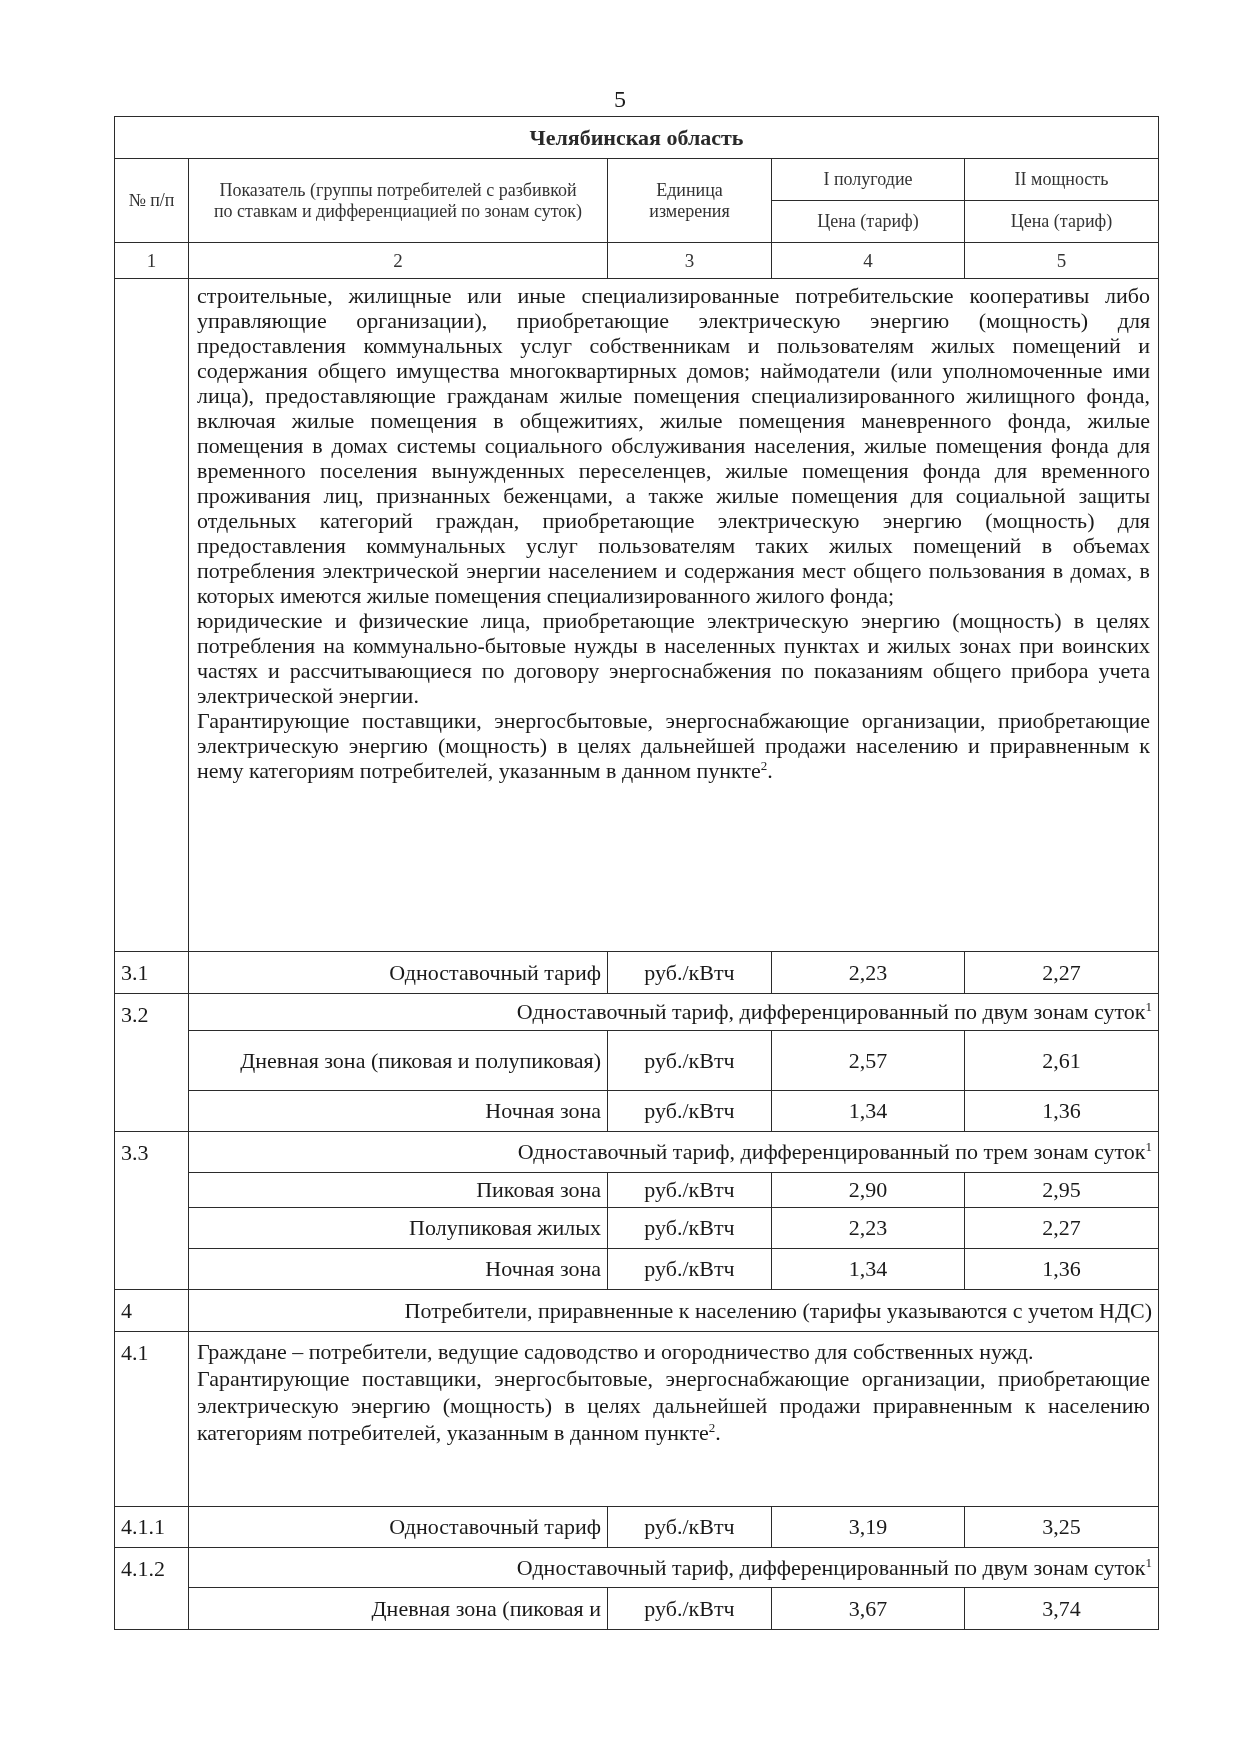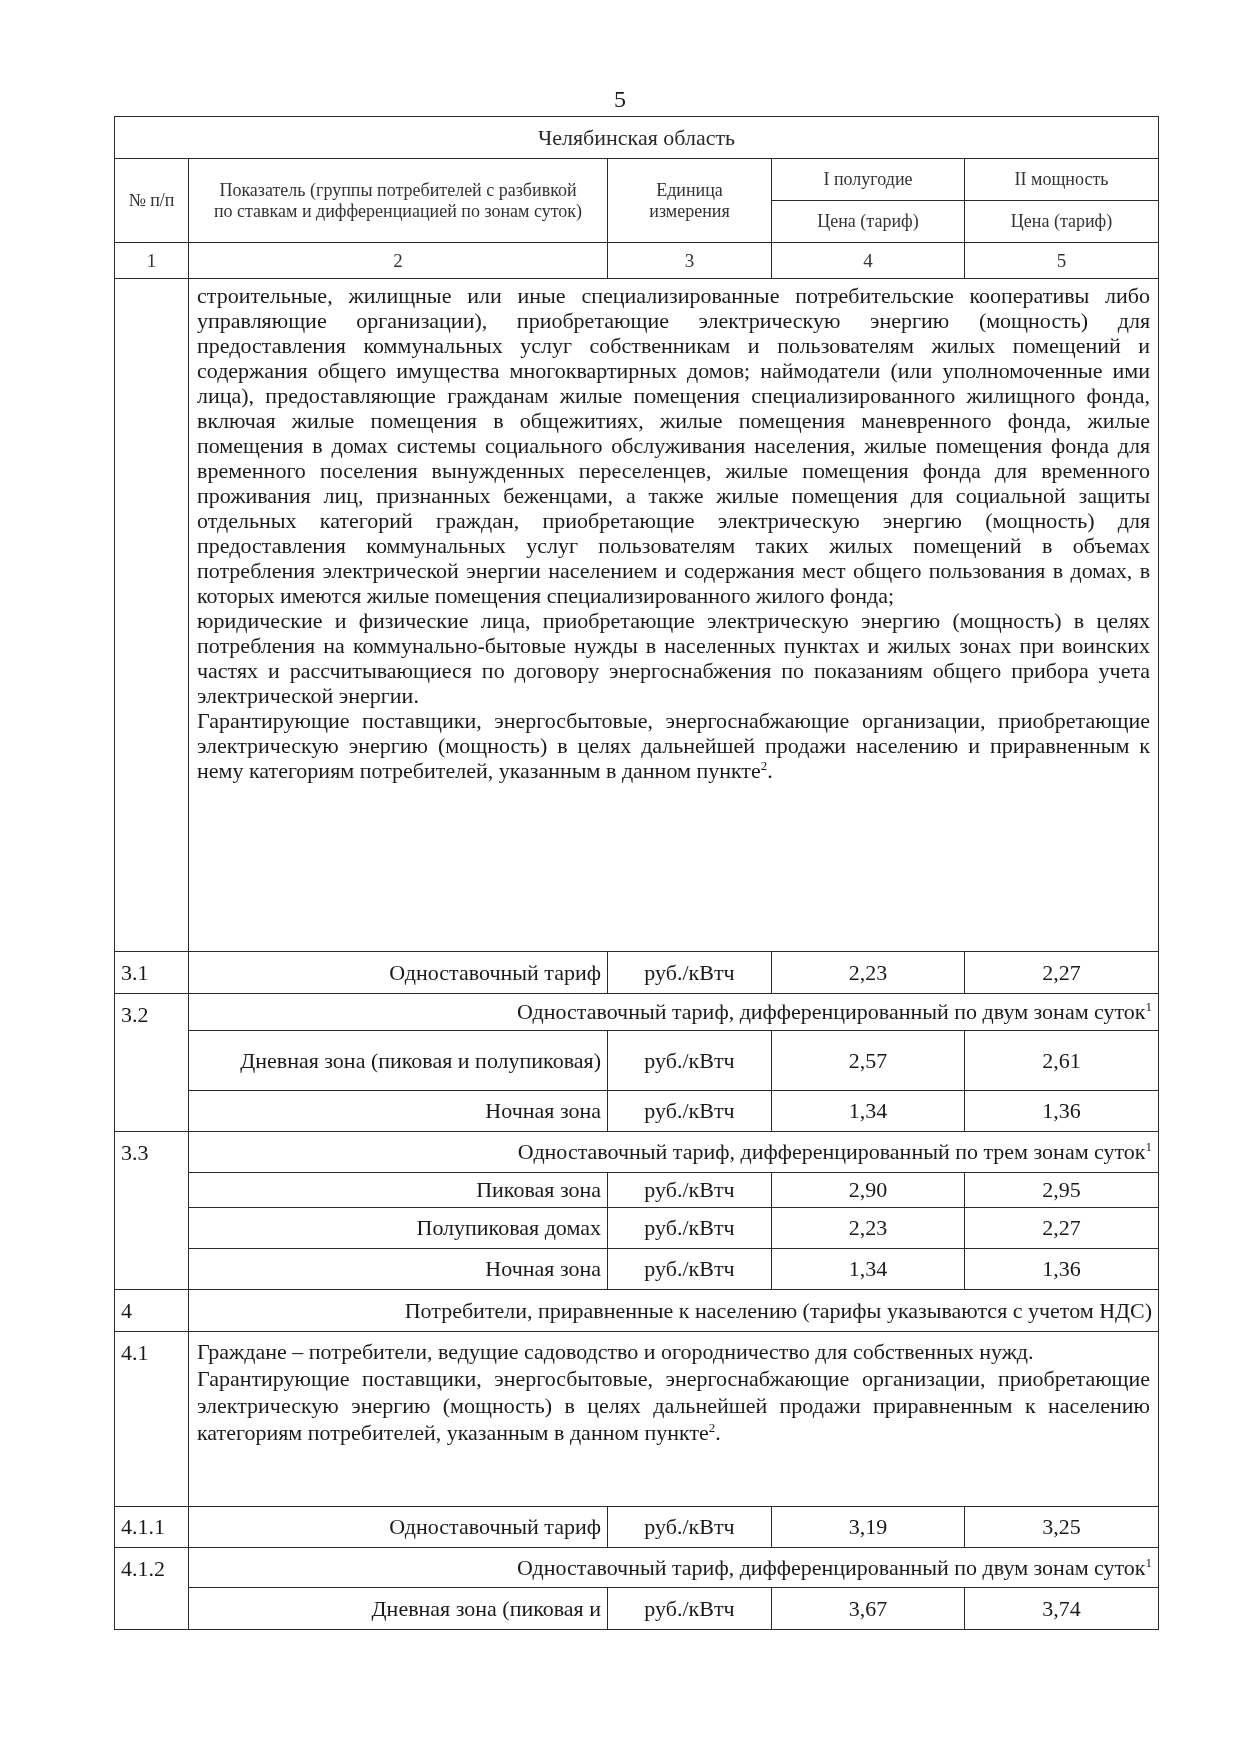--- a/index.html
+++ b/index.html
@@ -3,21 +3,21 @@
 <meta charset="utf-8">
 <style>
   html, body { margin:0; padding:0; background:#ffffff; }
   body { width:1240px; height:1754px; position:relative; overflow:hidden;
          font-family:"Liberation Serif","DejaVu Serif",serif; color:#1a1a1a; }
   .page-num { position:absolute; top:86px; left:0; width:1240px; text-align:center; font-size:24px; }
   table.tariff { position:absolute; left:114px; top:116px; width:1044px;
          border-collapse:collapse; table-layout:fixed; }
   table.tariff td { border:1.5px solid #2b2b2b; padding:0 6px; vertical-align:middle; }
   .hdr { font-size:18px; text-align:center; line-height:21px; color:#333; }
-  .title { font-size:22px; text-align:center; height:41px; color:#2a2a2a; }
+  .title { font-size:22px; text-align:center; height:41px; color:#2a2a2a;font-weight:bold; }
   .idx { font-size:19px; text-align:center; height:35px; color:#333; }
   .num { font-size:22px; text-align:left; }
   .txt { font-size:22px; text-align:right; }
   .val { font-size:22px; text-align:center; }
   .big { font-size:22px; line-height:25px; text-align:justify; padding:4px 8px 6px 8px !important; vertical-align:top !important; }
   .big p { margin:0; text-align:justify; text-align-last:left; }
   .para { font-size:22px; line-height:27px; text-align:justify; padding:6px 8px !important; vertical-align:top !important; }
   .para p { margin:0; text-align:justify; }
   sup { font-size:13px; line-height:0; }
   .top { vertical-align:top !important; padding-top:8px !important; }
@@ -96,21 +96,21 @@
     <td rowspan="4" class="num top">3.3</td>
     <td colspan="4" class="txt"><span>Одноставочный тариф, дифференцированный по трем зонам суток</span><sup>1</sup></td>
   </tr>
   <tr style="height:35px">
     <td class="txt">Пиковая зона</td>
     <td class="val">руб./кВтч</td>
     <td class="val">2,90</td>
     <td class="val">2,95</td>
   </tr>
   <tr style="height:41px">
-    <td class="txt">Полупиковая домах</td>
+    <td class="txt">Полупиковая жилых</td>
     <td class="val">руб./кВтч</td>
     <td class="val">2,23</td>
     <td class="val">2,27</td>
   </tr>
   <tr style="height:41px">
     <td class="txt">Ночная зона</td>
     <td class="val">руб./кВтч</td>
     <td class="val">1,34</td>
     <td class="val">1,36</td>
   </tr>

